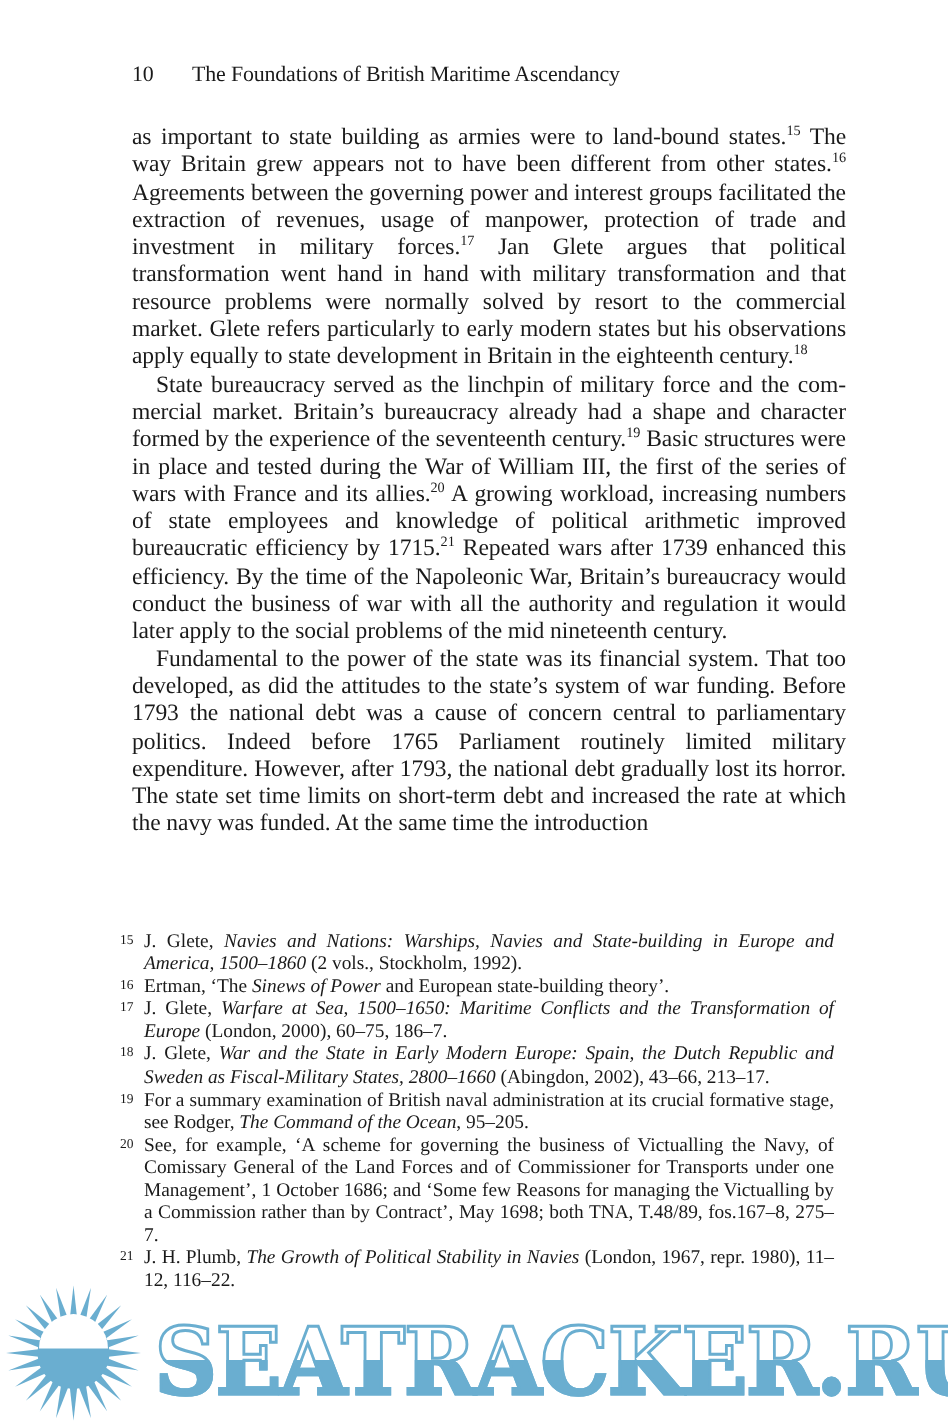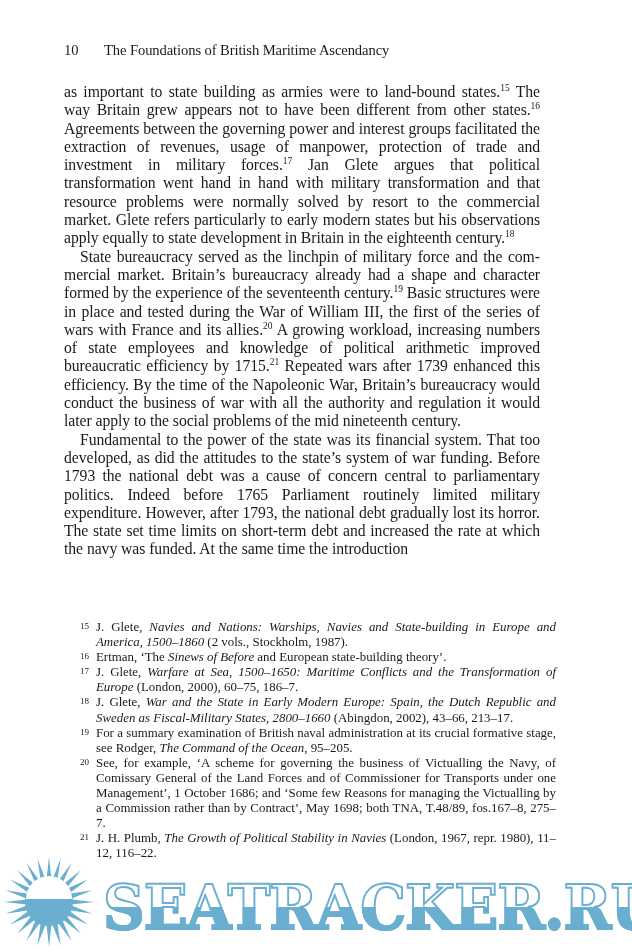--- a/index.html
+++ b/index.html
@@ -10,21 +10,21 @@
     body {
       width: 632px;
       height: 949px;
       position: relative;
       overflow: hidden;
       font-family: "Liberation Serif", "DejaVu Serif", serif;
       color: #1a1a1a;
     }
     .page {
       position: absolute;
-      left: 64px;
+      left: 88px;
       top: 40px;
       width: 476px;
     }
     .running-head {
       font-size: 14.6px;
       line-height: 20px;
       height: 20px;
       white-space: nowrap;
       letter-spacing: -0.1px;
     }
@@ -108,22 +108,22 @@
   </div>
 
   <div class="body-text">
     <p><span>as important to state building as armies were to land-bound states.</span><sup>15</sup><span> The way Britain grew appears not to have been different from other states.</span><sup>16</sup><span> Agreements between the governing power and interest groups facilitated the extraction of revenues, usage of manpower, protection of trade and investment in military forces.</span><sup>17</sup><span> Jan Glete argues that politi­cal transformation went hand in hand with military transformation and that resource problems were normally solved by resort to the commercial market. Glete refers particularly to early modern states but his obser­vations apply equally to state development in Britain in the eighteenth century.</span><sup>18</sup></p>
     <p class="indent"><span>State bureaucracy served as the linchpin of military force and the com­mercial market. Britain’s bureaucracy already had a shape and character formed by the experience of the seventeenth century.</span><sup>19</sup><span> Basic structures were in place and tested during the War of William III, the first of the series of wars with France and its allies.</span><sup>20</sup><span> A growing workload, increas­ing numbers of state employees and knowledge of political arithmetic improved bureaucratic efficiency by 1715.</span><sup>21</sup><span> Repeated wars after 1739 enhanced this efficiency. By the time of the Napoleonic War, Britain’s bureaucracy would conduct the business of war with all the authority and regulation it would later apply to the social problems of the mid nineteenth century.</span></p>
     <p class="indent"><span>Fundamental to the power of the state was its financial system. That too developed, as did the attitudes to the state’s system of war fund­ing. Before 1793 the national debt was a cause of concern central to parliamentary politics. Indeed before 1765 Parliament routinely limited military expenditure. However, after 1793, the national debt gradually lost its horror. The state set time limits on short-term debt and increased the rate at which the navy was funded. At the same time the introduction</span></p>
   </div>
 </div>
 
 <div class="footnotes">
-    <div class="fn"><span class="fn-num">15</span><span>J. Glete, </span><i>Navies and Nations: Warships, Navies and State-building in Europe and America, 1500–1860</i><span> (2 vols., Stockholm, 1987).</span></div>
-    <div class="fn"><span class="fn-num">16</span><span>Ertman, ‘The </span><i>Sinews of Before</i><span> and European state-building theory’.</span></div>
+    <div class="fn"><span class="fn-num">15</span><span>J. Glete, </span><i>Navies and Nations: Warships, Navies and State-building in Europe and America, 1500–1860</i><span> (2 vols., Stockholm, 1992).</span></div>
+    <div class="fn"><span class="fn-num">16</span><span>Ertman, ‘The </span><i>Sinews of Power</i><span> and European state-building theory’.</span></div>
     <div class="fn"><span class="fn-num">17</span><span>J. Glete, </span><i>Warfare at Sea, 1500–1650: Maritime Conflicts and the Transformation of Europe</i><span> (London, 2000), 60–75, 186–7.</span></div>
     <div class="fn"><span class="fn-num">18</span><span>J. Glete, </span><i>War and the State in Early Modern Europe: Spain, the Dutch Republic and Sweden as Fiscal-Military States, 2800–1660</i><span> (Abingdon, 2002), 43–66, 213–17.</span></div>
     <div class="fn"><span class="fn-num">19</span><span>For a summary examination of British naval administration at its crucial formative stage, see Rodger, </span><i>The Command of the Ocean</i><span>, 95–205.</span></div>
     <div class="fn"><span class="fn-num">20</span><span>See, for example, ‘A scheme for governing the business of Victualling the Navy, of Comissary General of the Land Forces and of Commissioner for Transports under one Management’, 1 October 1686; and ‘Some few Reasons for managing the Victualling by a Commission rather than by Contract’, May 1698; both TNA, T.48/89, fos.167–8, 275–7.</span></div>
     <div class="fn"><span class="fn-num">21</span><span>J. H. Plumb, </span><i>The Growth of Political Stability in Navies</i><span> (London, 1967, repr. 1980), 11–12, 116–22.</span></div>
   </div>
 
 <div class="watermark">
   <svg width="100" height="94" viewBox="0 0 100 94" style="position:absolute;left:2px;top:0;">
     <g id="sun-rays" fill="#6aaed0">

